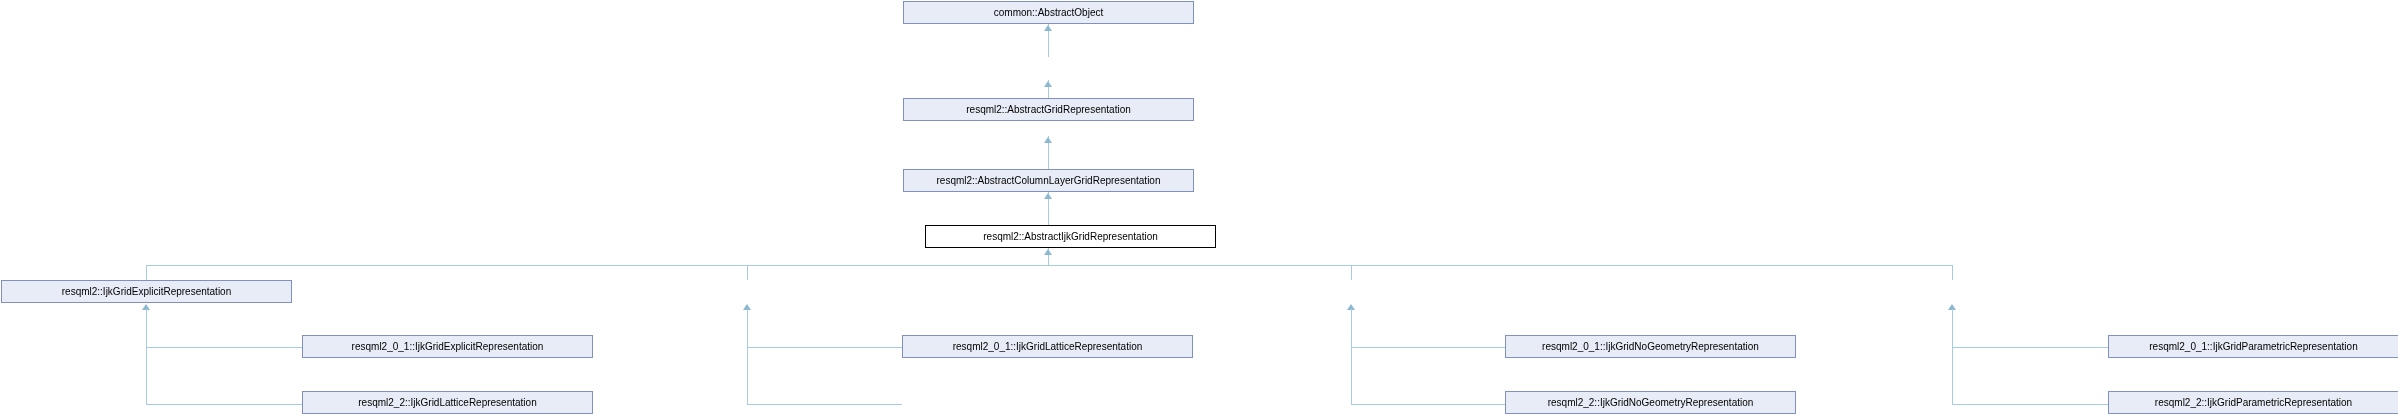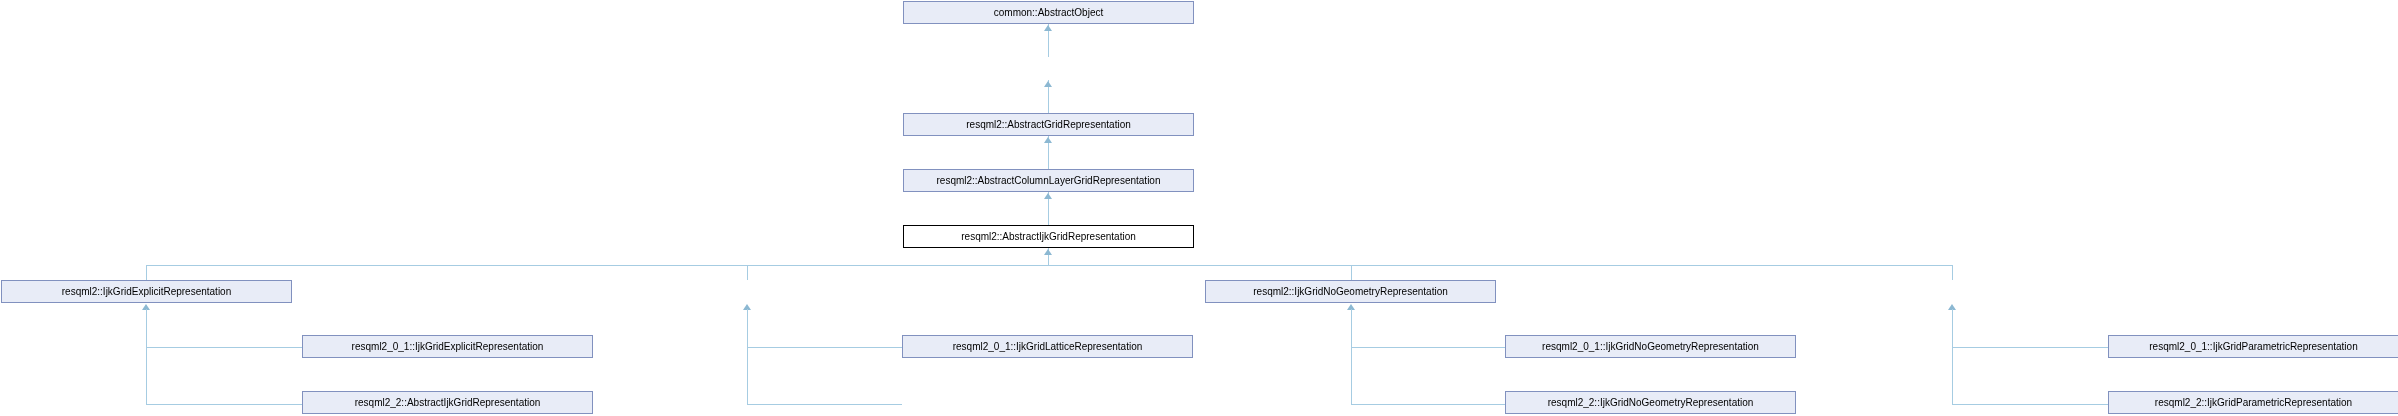--- a/index.html
+++ b/index.html
@@ -23,20 +23,21 @@
     justify-content: center;
     font-size: 10px;
     color: #000000;
     white-space: nowrap;
     cursor: pointer;
   }
   .node.current {
     background: var(--current-fill, #ffffff);
     border: 1.5px solid var(--current-border, #000000);
     cursor: default;
+    margin-left: 22px;
   }
   .vl, .hl {
     position: absolute;
     background: var(--edge, #a6cce2);
   }
   .vl { width: 1px; }
   .hl { height: 1px; }
   .arrow-up {
     position: absolute;
     width: 0;
@@ -86,28 +87,27 @@
     <div class="hl" style="left:1351px;top:347px;width:154px"></div>
     <div class="hl" style="left:1351px;top:404px;width:154px"></div>
 
     <div class="arrow-up" style="left:1948px;top:304px"></div>
     <div class="vl" style="left:1952px;top:309px;height:96px"></div>
     <div class="hl" style="left:1952px;top:347px;width:156px"></div>
     <div class="hl" style="left:1952px;top:404px;width:156px"></div>
   </div>
 
   <div class="node" style="left:903px;top:1px">common::AbstractObject</div>
-  <div class="node" style="left:903px;top:113px">resqml2::AbstractGridRepresentation</div>
+  <div class="node" style="left:903px;top:98px">resqml2::AbstractGridRepresentation</div>
   <div class="node" style="left:903px;top:169px">resqml2::AbstractColumnLayerGridRepresentation</div>
   <div class="node current" style="left:903px;top:225px">resqml2::AbstractIjkGridRepresentation</div>
 
   <div class="node" style="left:1px;top:280px">resqml2::IjkGridExplicitRepresentation</div>
-  <div class="node" style="left:1205px;top:280px">resqml2::IjkGridNoGeometryRepresentation</div>
 
   <div class="node" style="left:302px;top:335px">resqml2_0_1::IjkGridExplicitRepresentation</div>
-  <div class="node" style="left:302px;top:391px">resqml2_2::AbstractIjkGridRepresentation</div>
+  <div class="node" style="left:302px;top:391px">resqml2_2::IjkGridLatticeRepresentation</div>
   <div class="node" style="left:902px;top:335px">resqml2_0_1::IjkGridLatticeRepresentation</div>
   <div class="node" style="left:1505px;top:335px">resqml2_0_1::IjkGridNoGeometryRepresentation</div>
   <div class="node" style="left:1505px;top:391px">resqml2_2::IjkGridNoGeometryRepresentation</div>
   <div class="node" style="left:2108px;top:335px">resqml2_0_1::IjkGridParametricRepresentation</div>
   <div class="node" style="left:2108px;top:391px">resqml2_2::IjkGridParametricRepresentation</div>
 
 </div>
 
 </body></html>

